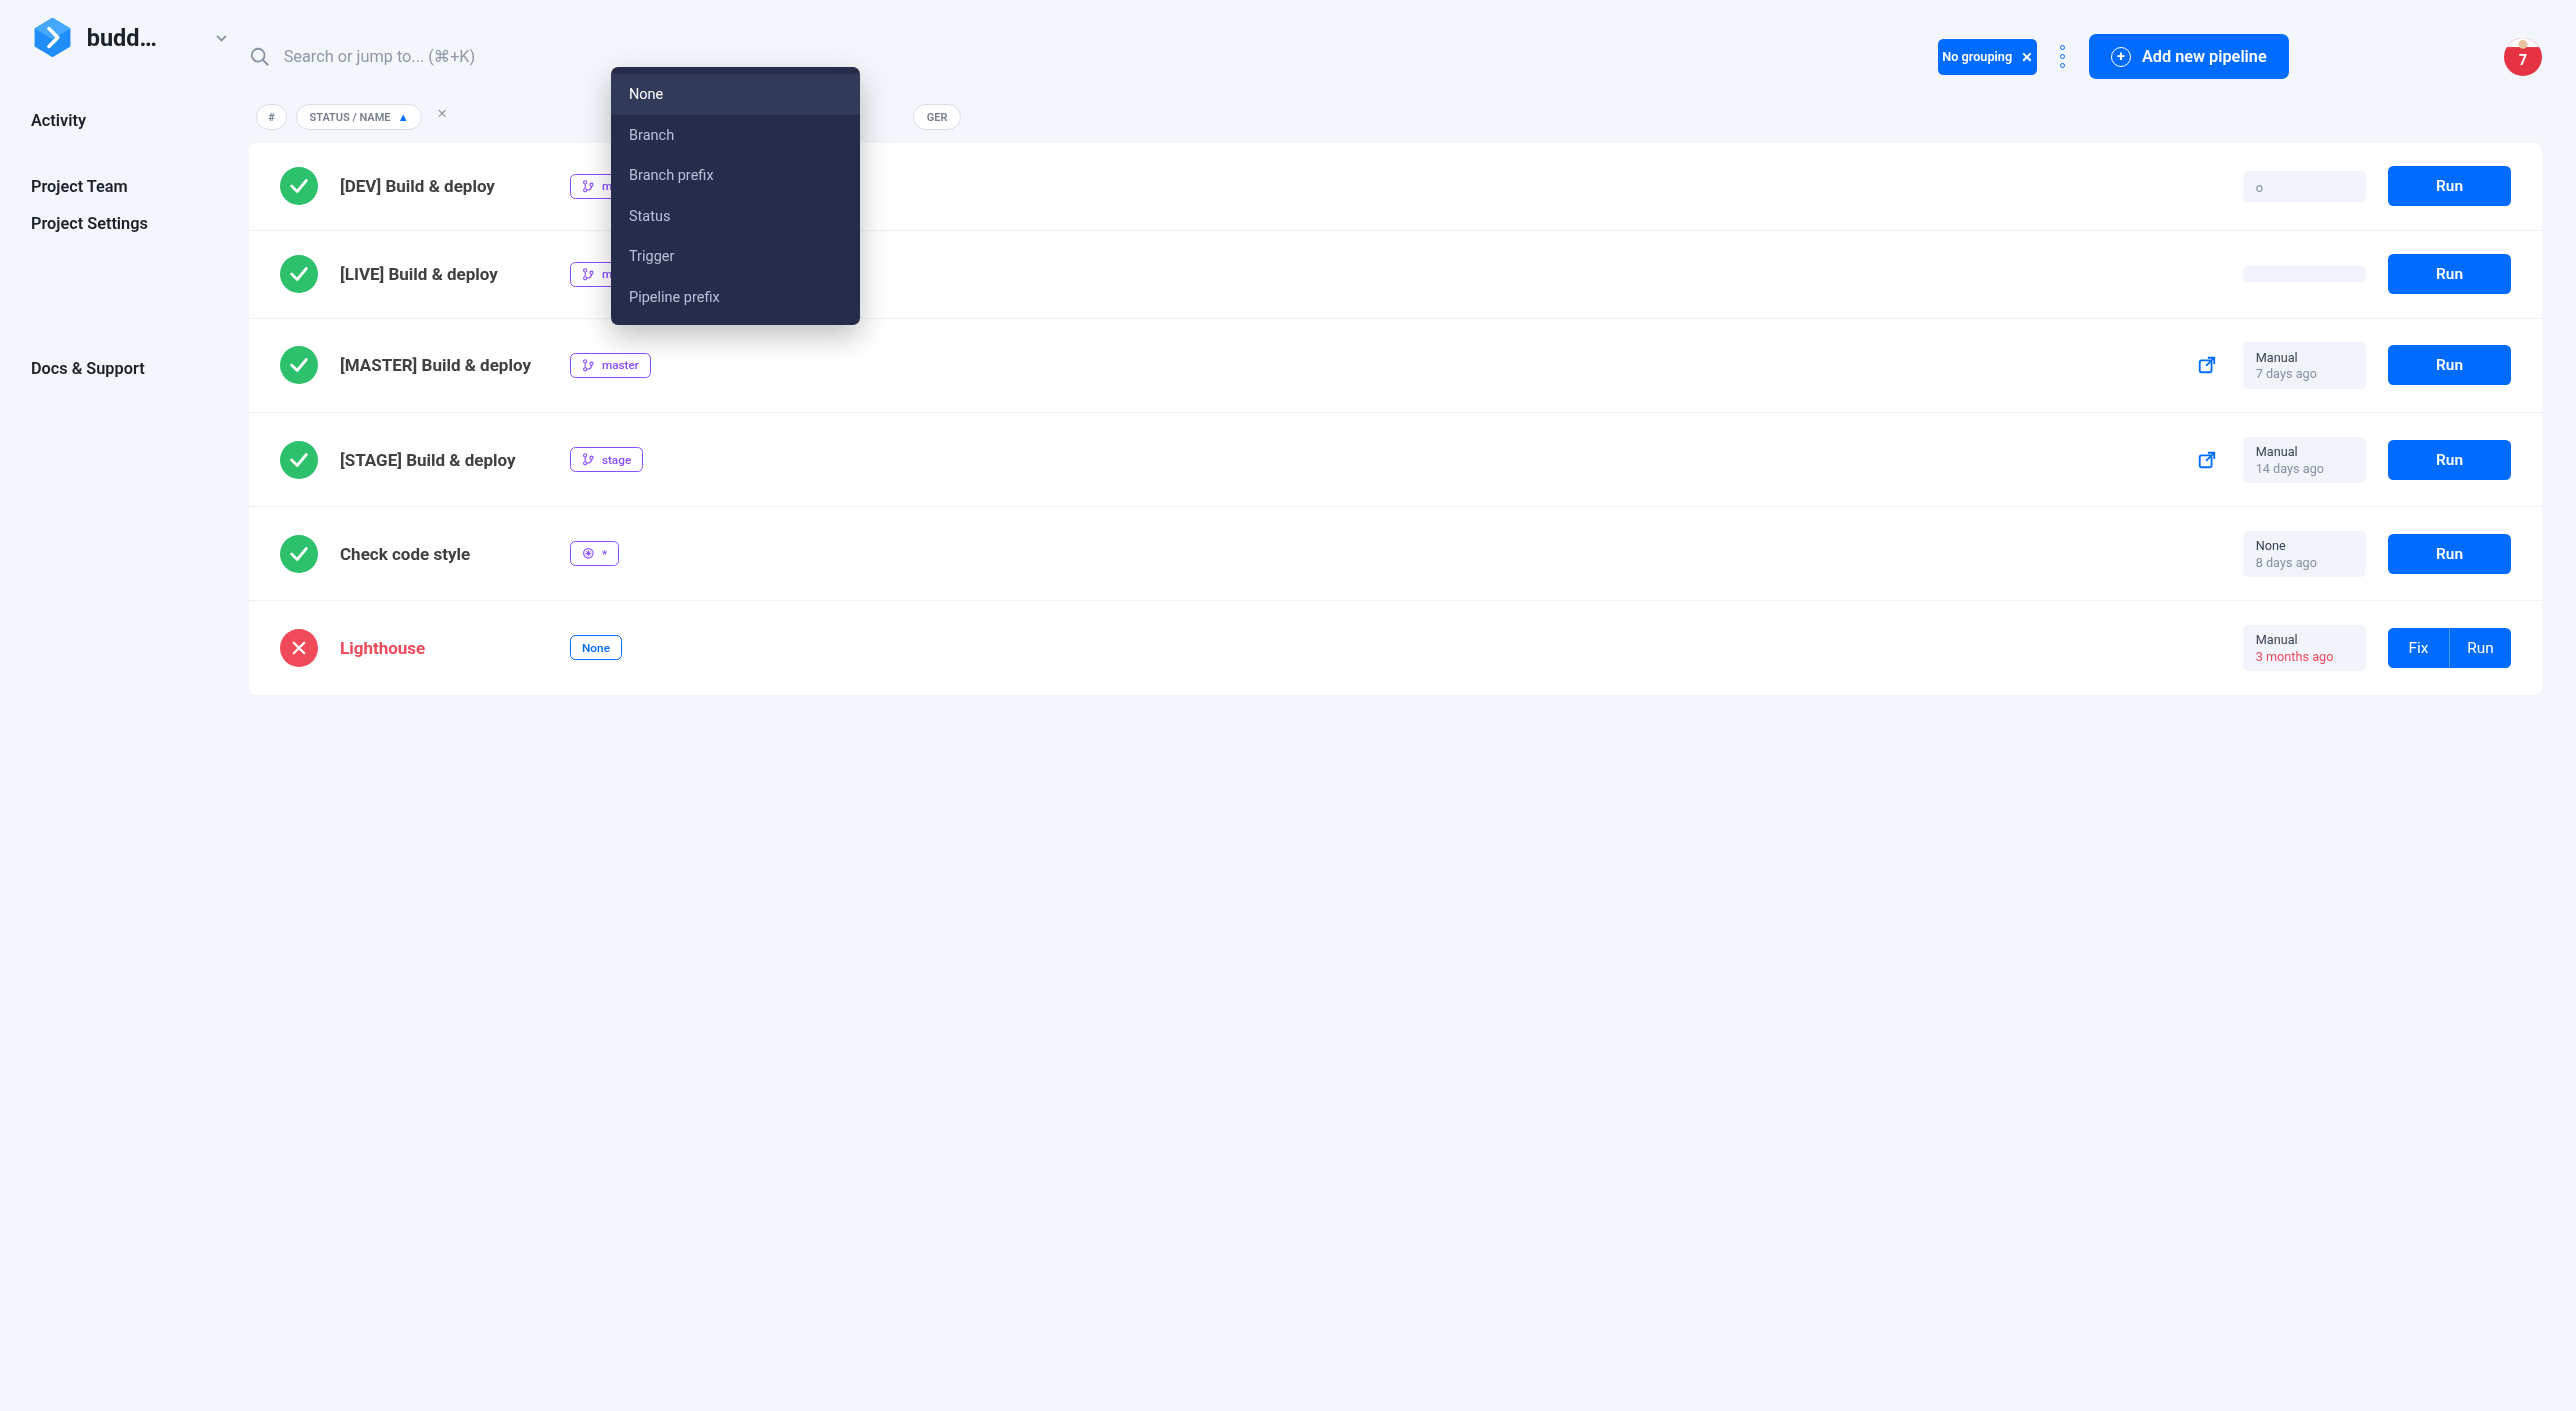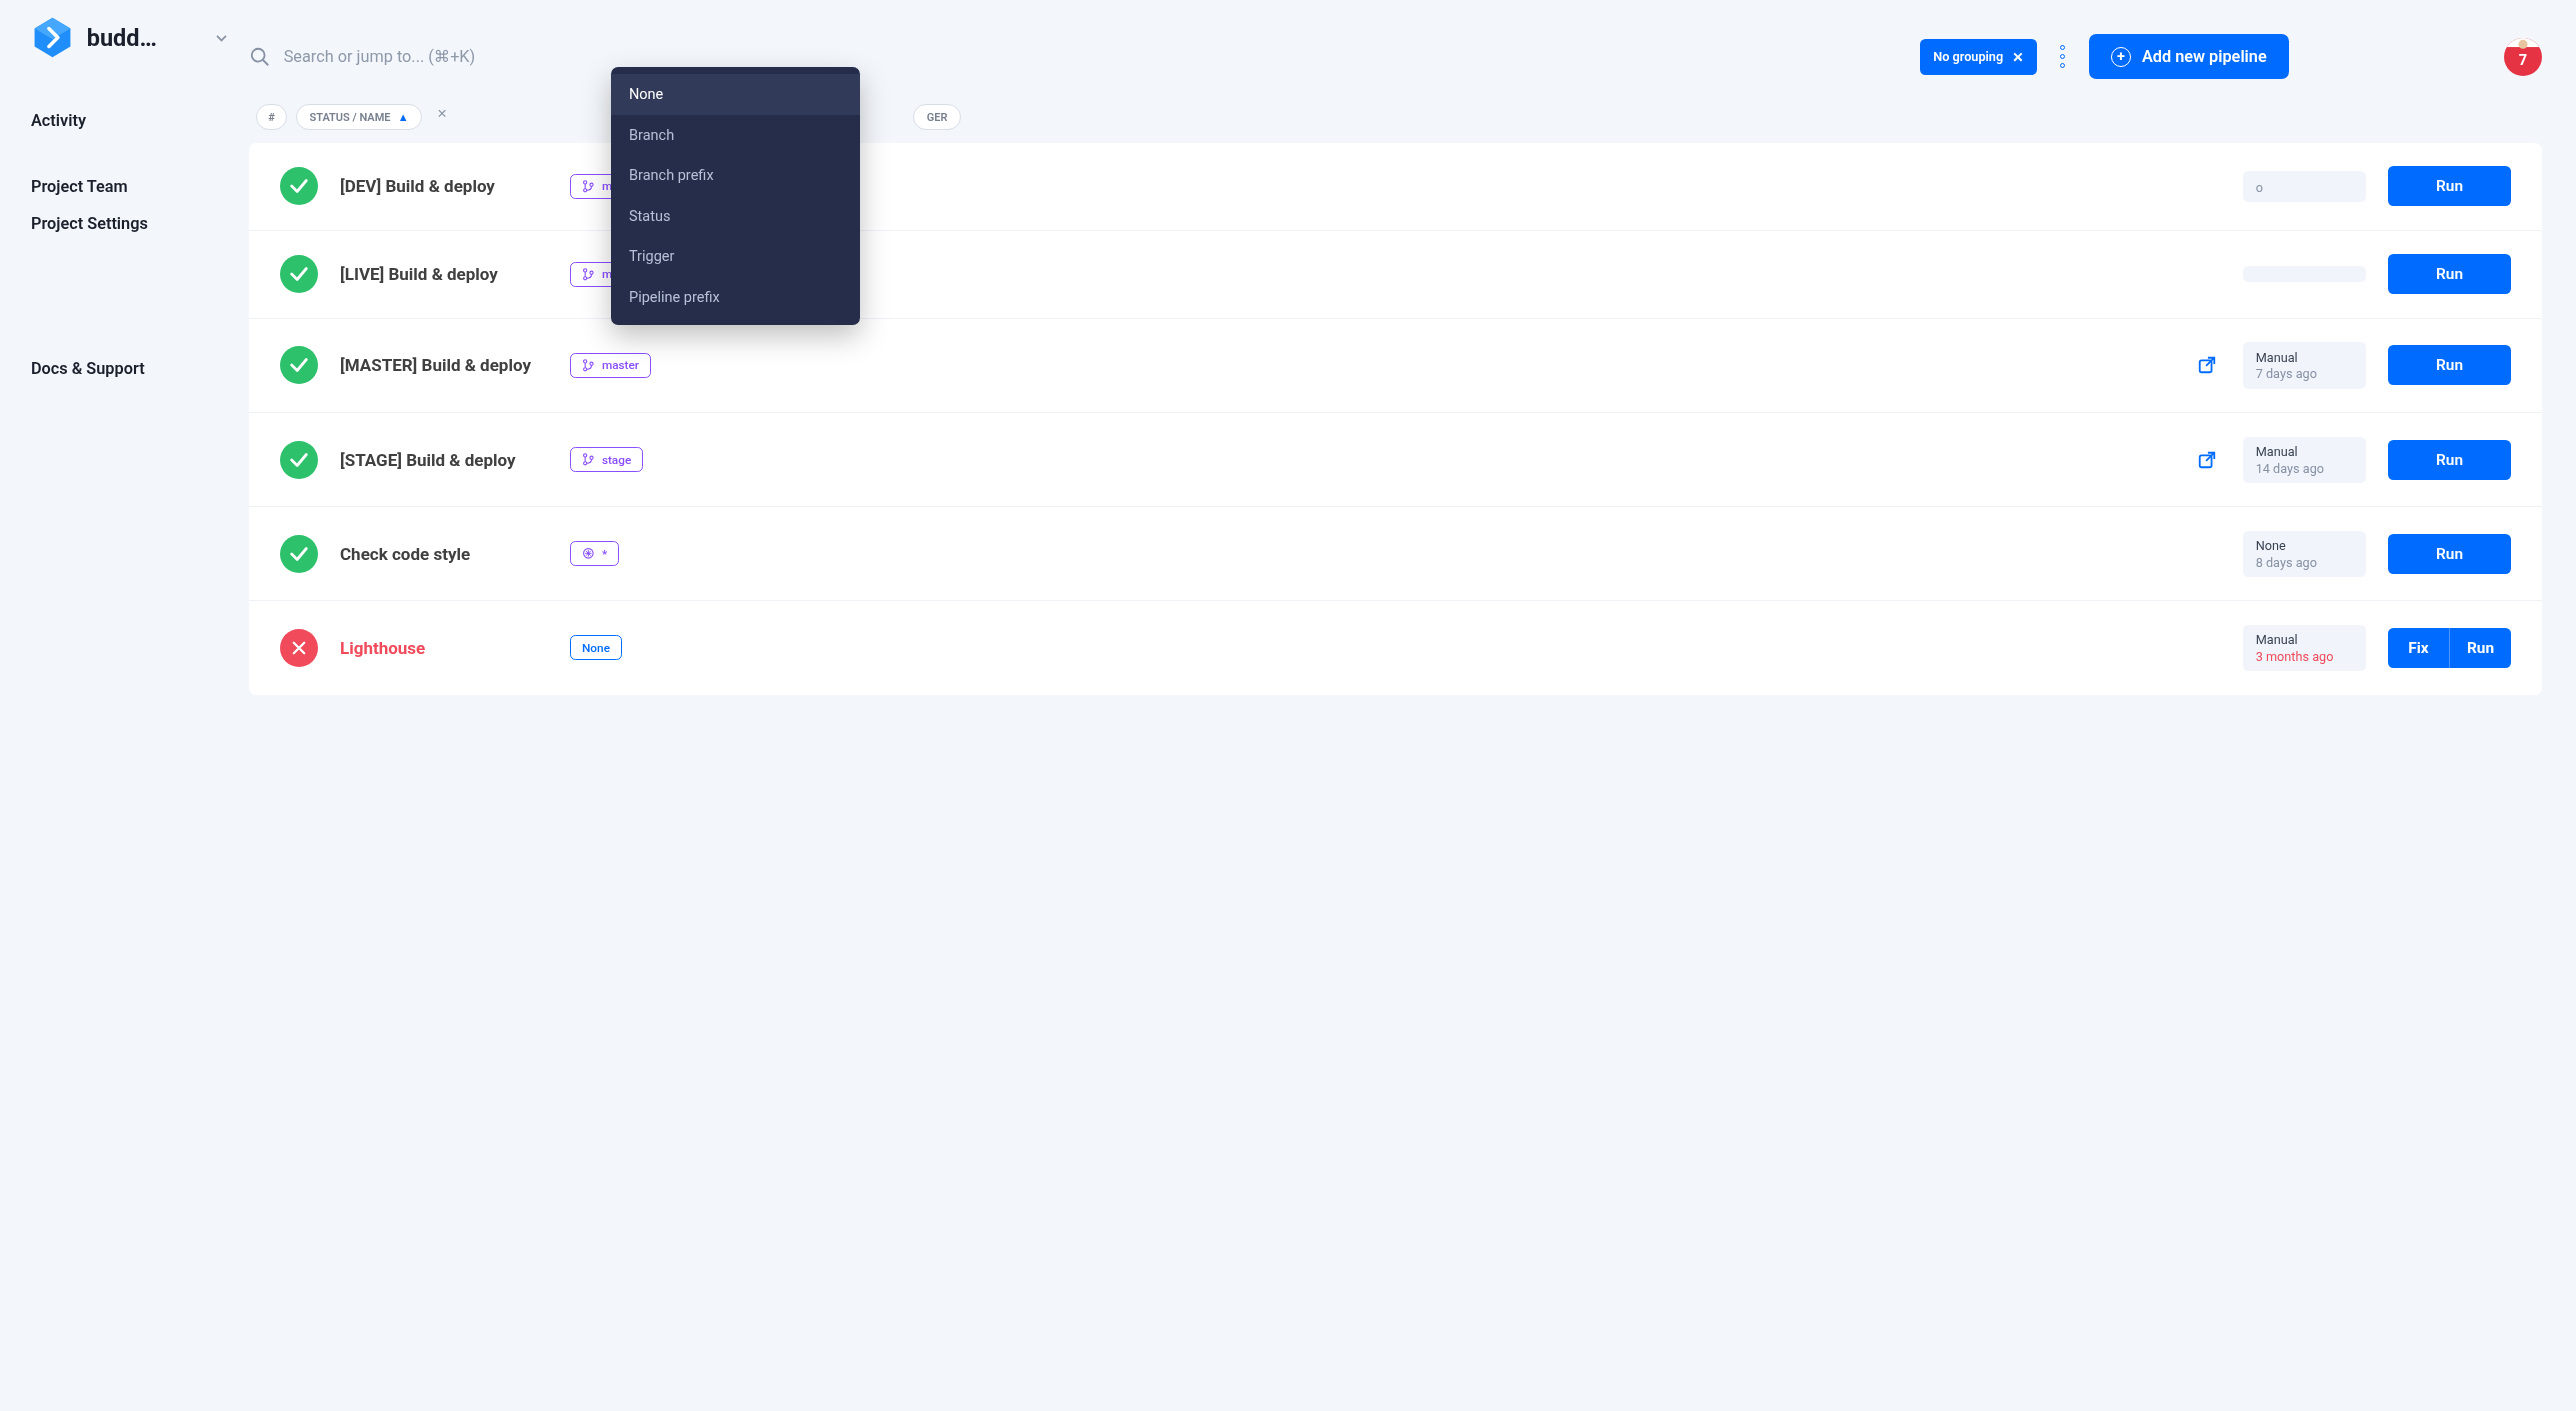--- a/index.html
+++ b/index.html
@@ -12,21 +12,21 @@
 .dropdown-caret{color:#8b95a5;cursor:pointer;padding:3.6px}
 .nav-section{margin-bottom:29px}
 .nav-item{display:block;padding:9px 0;font-size:16.3px;font-weight:600;color:#1a202c;text-decoration:none;cursor:pointer}
 .nav-item.active{color:#006cff}
 .main{flex:1;padding:34px 34px 18px 0;position:relative}
 .topbar{display:flex;align-items:center;gap:16.3px;margin-bottom:25px}
 .search-wrap{display:flex;align-items:center;gap:12.7px;flex:1;color:#77808e}
 .search-icon{width:22px;height:22px}
 .search-input{flex:1;border:none;background:transparent;font-size:16.3px;color:#1a202c;outline:none}
 .search-input::placeholder{color:#8e99aa}
-.grouping-btn{background:#006cff;color:#fff;border:none;border-radius:5.4px;padding:10px 13px;font-size:12.7px;font-weight:600;display:flex;align-items:center;gap:9px;cursor:pointer}
+.grouping-btn{background:#006cff;color:#fff;border:none;border-radius:5.4px;padding:10px 4px;font-size:12.7px;font-weight:600;display:flex;align-items:center;gap:9px;cursor:pointer}
 .grouping-btn .close-x{font-size:13.6px}
 .more-dots{display:flex;flex-direction:column;gap:3.6px;padding:7.2px;cursor:pointer}
 .more-dots span{width:5.4px;height:5.4px;border-radius:50%;border:1.8px solid #006cff}
 .add-btn{background:#006cff;color:#fff;border:none;border-radius:7.2px;padding:12.7px 22px;font-size:16.3px;font-weight:600;display:flex;align-items:center;gap:11px;cursor:pointer}
 .add-icon{width:20px;height:20px;border:1.8px solid #fff;border-radius:50%;display:flex;align-items:center;justify-content:center;font-size:14.5px;font-weight:700}
 .avatar{width:38px;height:38px;border-radius:50%;margin-left:199px;flex-shrink:0;overflow:hidden}
 .filter-chips{display:flex;gap:9px;margin-bottom:12.7px;padding-left:7.2px}
 .chip{border:0.9px solid #d8dee8;background:#fff;border-radius:18px;padding:5.4px 12.7px;font-size:11px;color:#77808e;font-weight:600;cursor:pointer;display:flex;align-items:center;gap:7.2px}
 .chip.hash{padding:5.4px 11px}
 .chip .sort-caret{color:#006cff}
@@ -44,21 +44,21 @@
 .branch-icon-svg{width:12.7px;height:12.7px}
 .none-tag{border:0.9px solid #006cff;color:#006cff;border-radius:5.4px;padding:4.5px 11px;font-size:11.8px;font-weight:500}
 .spacer{flex:1}
 .ext-link{width:20px;height:20px;cursor:pointer;margin-right:3.6px}
 .trigger-box{background:#f1f4fb;border-radius:5.4px;padding:7.2px 12.7px;width:123px;flex-shrink:0}
 .trigger-type{font-size:12.7px;color:#3a4352;margin-bottom:1.8px}
 .trigger-time{font-size:12.7px;color:#8691a4}
 .trigger-time.failed{color:#f04a5b}
 .run-btn{background:#006cff;color:#fff;border:none;border-radius:5.4px;padding:11px 0;width:123px;font-size:15.4px;font-weight:600;cursor:pointer}
 .btn-split{display:flex;width:123px}
-.btn-split button{background:#006cff;color:#fff;border:none;padding:11px 0;font-size:15.4px;font-weight:700;cursor:pointer;flex:1}
+.btn-split button{background:#006cff;color:#fff;border:none;padding:11px 0;font-size:15.4px;font-weight:400;cursor:pointer;flex:1}
 .btn-split button:first-child{border-radius:5.4px 0 0 5.4px;border-right:0.9px solid rgba(255,255,255,.3)}
 .btn-split button:last-child{border-radius:0 5.4px 5.4px 0}
 .dropdown-panel{position:absolute;top:67px;left:362px;width:249px;background:#262d4a;border-radius:7.2px;padding:7.2px 0;box-shadow:0 11px 29px rgba(0,0,0,.25);z-index:100}
 .dropdown-item{padding:11.8px 18px;font-size:14.5px;color:#b6c0d6;cursor:pointer}
 .dropdown-item.selected{background:#323a5a;color:#fff}
 </style>
 </head>
 <body>
 
 <div class="app">

